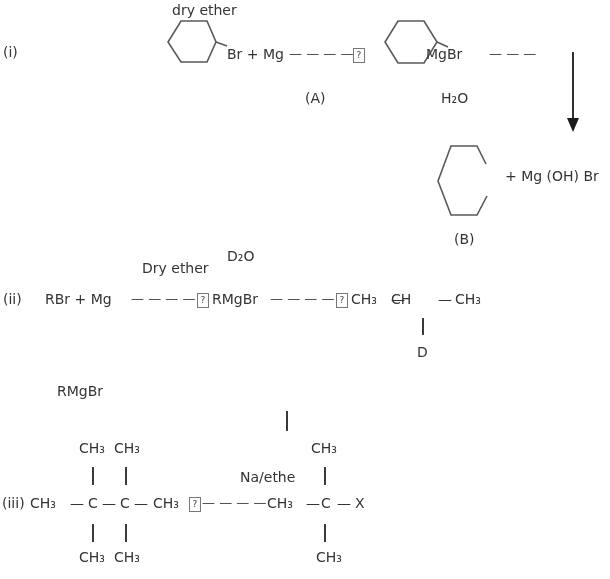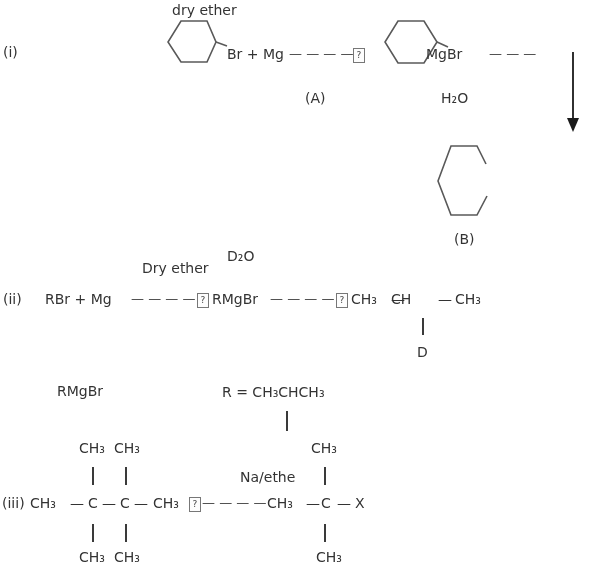--- a/index.html
+++ b/index.html
@@ -49,41 +49,41 @@
 
   <span class="t" style="left:3px;top:45px">(i)</span>
   <span class="t" style="left:172px;top:3px">dry ether</span>
   <span class="t" style="left:227px;top:47px">Br + Mg</span>
   <span class="t dash" style="left:289px;top:47px">— — — —</span>
   <span class="tofu" style="left:353px;top:48px">?</span>
   <span class="t" style="left:426px;top:47px">MgBr</span>
   <span class="t dash" style="left:489px;top:47px">— — —</span>
   <span class="t" style="left:305px;top:91px">(A)</span>
   <span class="t" style="left:441px;top:91px">H₂O</span>
+  <span class="t" style="left:505px;top:169px">+ Mg (OH) Br</span>
   <span class="t" style="left:454px;top:232px">(B)</span>
 
   <span class="t" style="left:142px;top:261px">Dry ether</span>
   <span class="t" style="left:227px;top:249px">D₂O</span>
   <span class="t" style="left:3px;top:292px">(ii)</span>
   <span class="t" style="left:45px;top:292px">RBr + Mg</span>
   <span class="t dash" style="left:131px;top:292px">— — — —</span>
   <span class="tofu" style="left:197px;top:293px">?</span>
   <span class="t" style="left:212px;top:292px">RMgBr</span>
   <span class="t dash" style="left:270px;top:292px">— — — —</span>
   <span class="tofu" style="left:336px;top:293px">?</span>
   <span class="t" style="left:351px;top:292px">CH₃</span>
   <span class="t" style="left:391px;top:292px">—</span>
   <span class="t" style="left:391px;top:292px">CH</span>
   <span class="t" style="left:438px;top:292px">—</span>
   <span class="t" style="left:455px;top:292px">CH₃</span>
   <div class="vbond" style="left:422px;top:318px;height:17px"></div>
   <span class="t" style="left:417px;top:345px">D</span>
 
   <span class="t" style="left:57px;top:384px">RMgBr</span>
-  <span class="t" style="left:222px;top:385px">R = CH₃CHCH₃</span>
   <div class="vbond" style="left:286px;top:411px;height:20px"></div>
 
   <span class="t" style="left:79px;top:441px">CH₃</span>
   <span class="t" style="left:114px;top:441px">CH₃</span>
   <span class="t" style="left:311px;top:441px">CH₃</span>
   <div class="vbond" style="left:92px;top:467px;height:18px"></div>
   <div class="vbond" style="left:125px;top:467px;height:18px"></div>
   <span class="t" style="left:240px;top:470px">Na/ethe</span>
   <div class="vbond" style="left:324px;top:467px;height:18px"></div>
 

